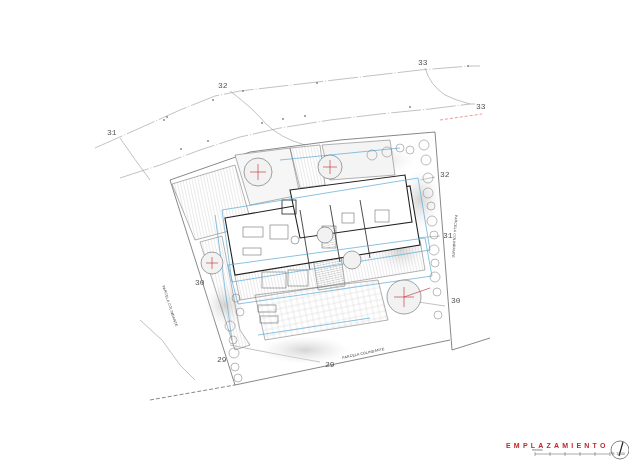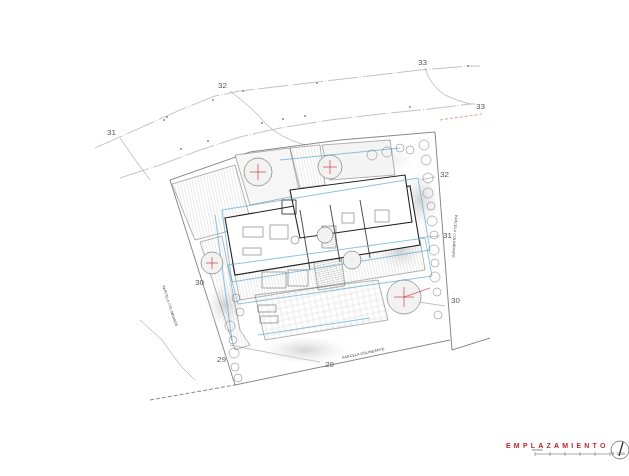--- a/index.html
+++ b/index.html
@@ -1,18 +1,18 @@
 <!DOCTYPE html>
 <html><head>
 <meta charset="utf-8">
 <style>
   html, body { margin: 0; padding: 0; background: #ffffff; }
   body { width: 629px; height: 476px; position: relative; overflow: hidden; font-family: "Liberation Sans", sans-serif; }
   #plan { position: absolute; left: 0; top: 0; width: 629px; height: 476px; }
-  .lbl { position: absolute; font-size: 8px; color: #555; font-family: Liberation Sans, sans-serif; }
+  .lbl { position: absolute; font-size: 8px; color: #555; font-family: Liberation Mono, monospace; }
   .vlbl { position: absolute; font-size: 3.5px; color: #333; letter-spacing: 0.2px; white-space: nowrap; font-family: "Liberation Sans", sans-serif; }
   .title { position: absolute; left: 506px; top: 442px; font-size: 7px; letter-spacing: 3.2px; color: #c0272d; font-weight: bold; font-family: "Liberation Sans", sans-serif; }
   .scale-txt { position: absolute; font-size: 3.5px; color: #666; font-family: "Liberation Sans", sans-serif; }
 </style>
 </head>
 <body>
 
 <svg id="plan" viewBox="0 0 629 476" xmlns="http://www.w3.org/2000/svg">
   <defs>
     <pattern id="hatch" width="3" height="3" patternUnits="userSpaceOnUse" patternTransform="rotate(-12)">

